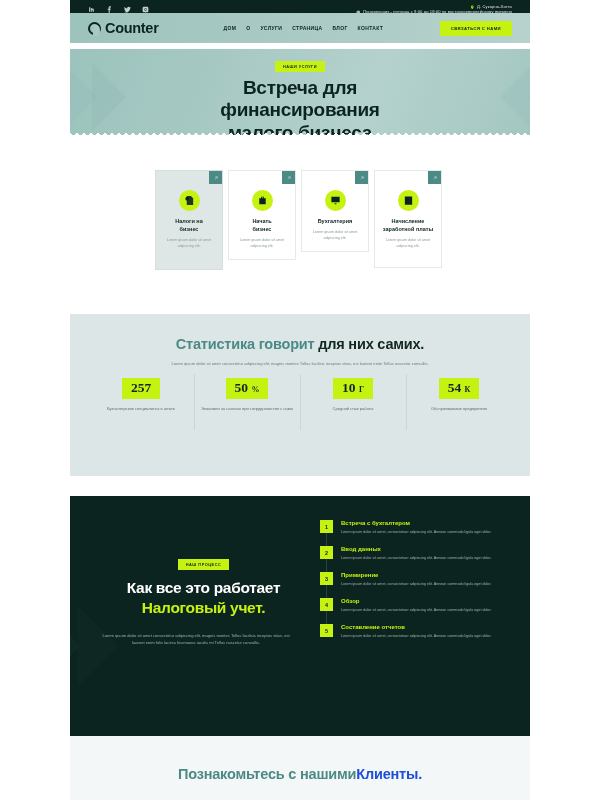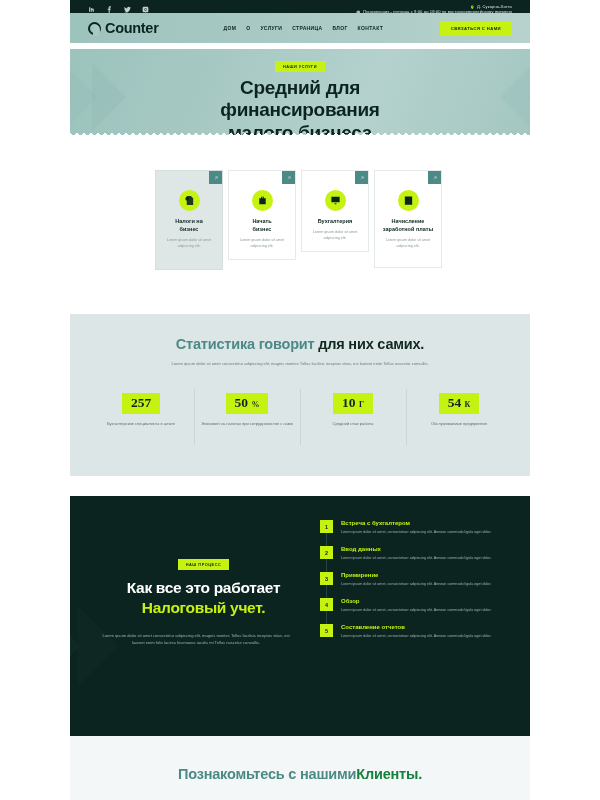--- a/index.html
+++ b/index.html
@@ -94,21 +94,21 @@
 
   
   .stats{position:absolute;left:70px;top:314px;width:460px;height:162px;background:#dde6e6;padding-top:22px;}
   .stats h2{text-align:center;font-size:14.5px;font-weight:700;letter-spacing:-.2px;}
   .stats h2 .t1{color:#4c8a85;}
   .stats h2 .t2{color:#11281f;}
   .stats .sub{
     margin:9px auto 0;width:330px;text-align:center;
     font-size:4.1px;line-height:1.7;color:#6c7b79;
   }
-  .stat-row{display:flex;margin-top:25px;padding:0 18px;}
+  .stat-row{display:flex;margin-top:10px;padding:0 18px;}
   .stat{flex:1;text-align:center;position:relative;padding:0 6px;}
   .stat + .stat:before{content:"";position:absolute;left:0;top:-4px;width:1px;height:56px;background:#cad6d5;}
   .stat-num{
     display:inline-block;background:#c5f211;color:#11281f;
     font-family:"Liberation Serif", serif;font-weight:700;
     font-size:13.5px;padding:2px 9px;line-height:1.25;
   }
   .stat-num .unit{font-size:8px;font-weight:700;}
   .stat-lbl{margin-top:7px;font-size:4px;color:#5d6c6a;line-height:1.6;}
 
@@ -135,21 +135,21 @@
     font-size:5.5px;font-weight:700;display:flex;align-items:center;justify-content:center;
     position:relative;z-index:2;
   }
   .step-body h4{font-size:6px;font-weight:700;color:#c5f211;margin-bottom:3px;}
   .step-body p{font-size:3.7px;line-height:1.65;color:#9fb1ae;}
 
   
   .clients{position:absolute;left:70px;top:736px;width:460px;height:64px;background:#f4f7f7;padding-top:30px;}
   .clients h2{text-align:center;font-size:14.5px;font-weight:700;letter-spacing:-.2px;}
   .clients h2 .t1{color:#4c8a85;}
-  .clients h2 .t2{color:#15803d;}
+  .clients h2 .t2{color:#1d4ed8;}
 
   .side{position:absolute;top:0;width:70px;height:800px;background:#ffffff;}
   .side.l{left:0;} .side.r{right:0;}
 </style>
 </head>
 <body>
 
 <div class="page">
 
   <div class="topbar">
@@ -209,21 +209,21 @@
 
   <section class="hero">
 
     <span class="chev chev-l2"></span>
     <span class="chev chev-l3"></span>
     <span class="chev chev-r1"></span>
     <span class="chev chev-r2"></span>
     <div class="hero-inner">
       <span class="badge-lime">НАШИ УСЛУГИ</span>
       <h1>
-        <span>Средний для</span><br>
+        <span>Встреча для</span><br>
         <span>финансирования</span><br>
         <span>малого бизнеса</span>
       </h1>
     </div>
     <div class="zigzag"></div>
   </section>
 
   <section class="cards">
 
     <div class="card active">

